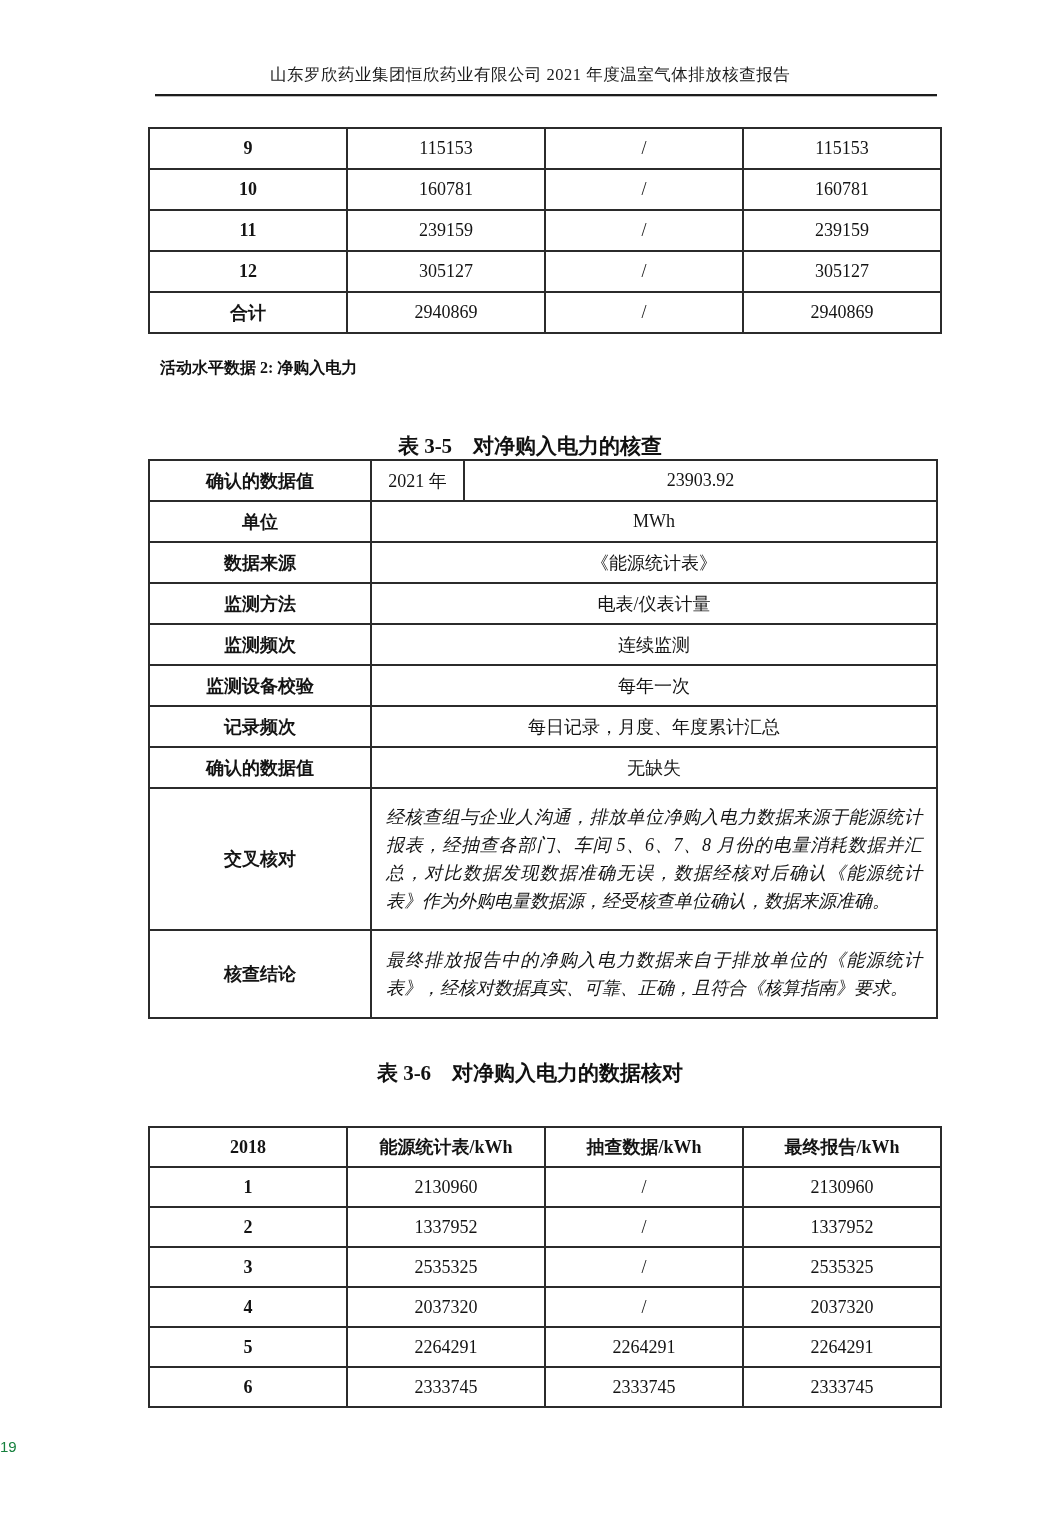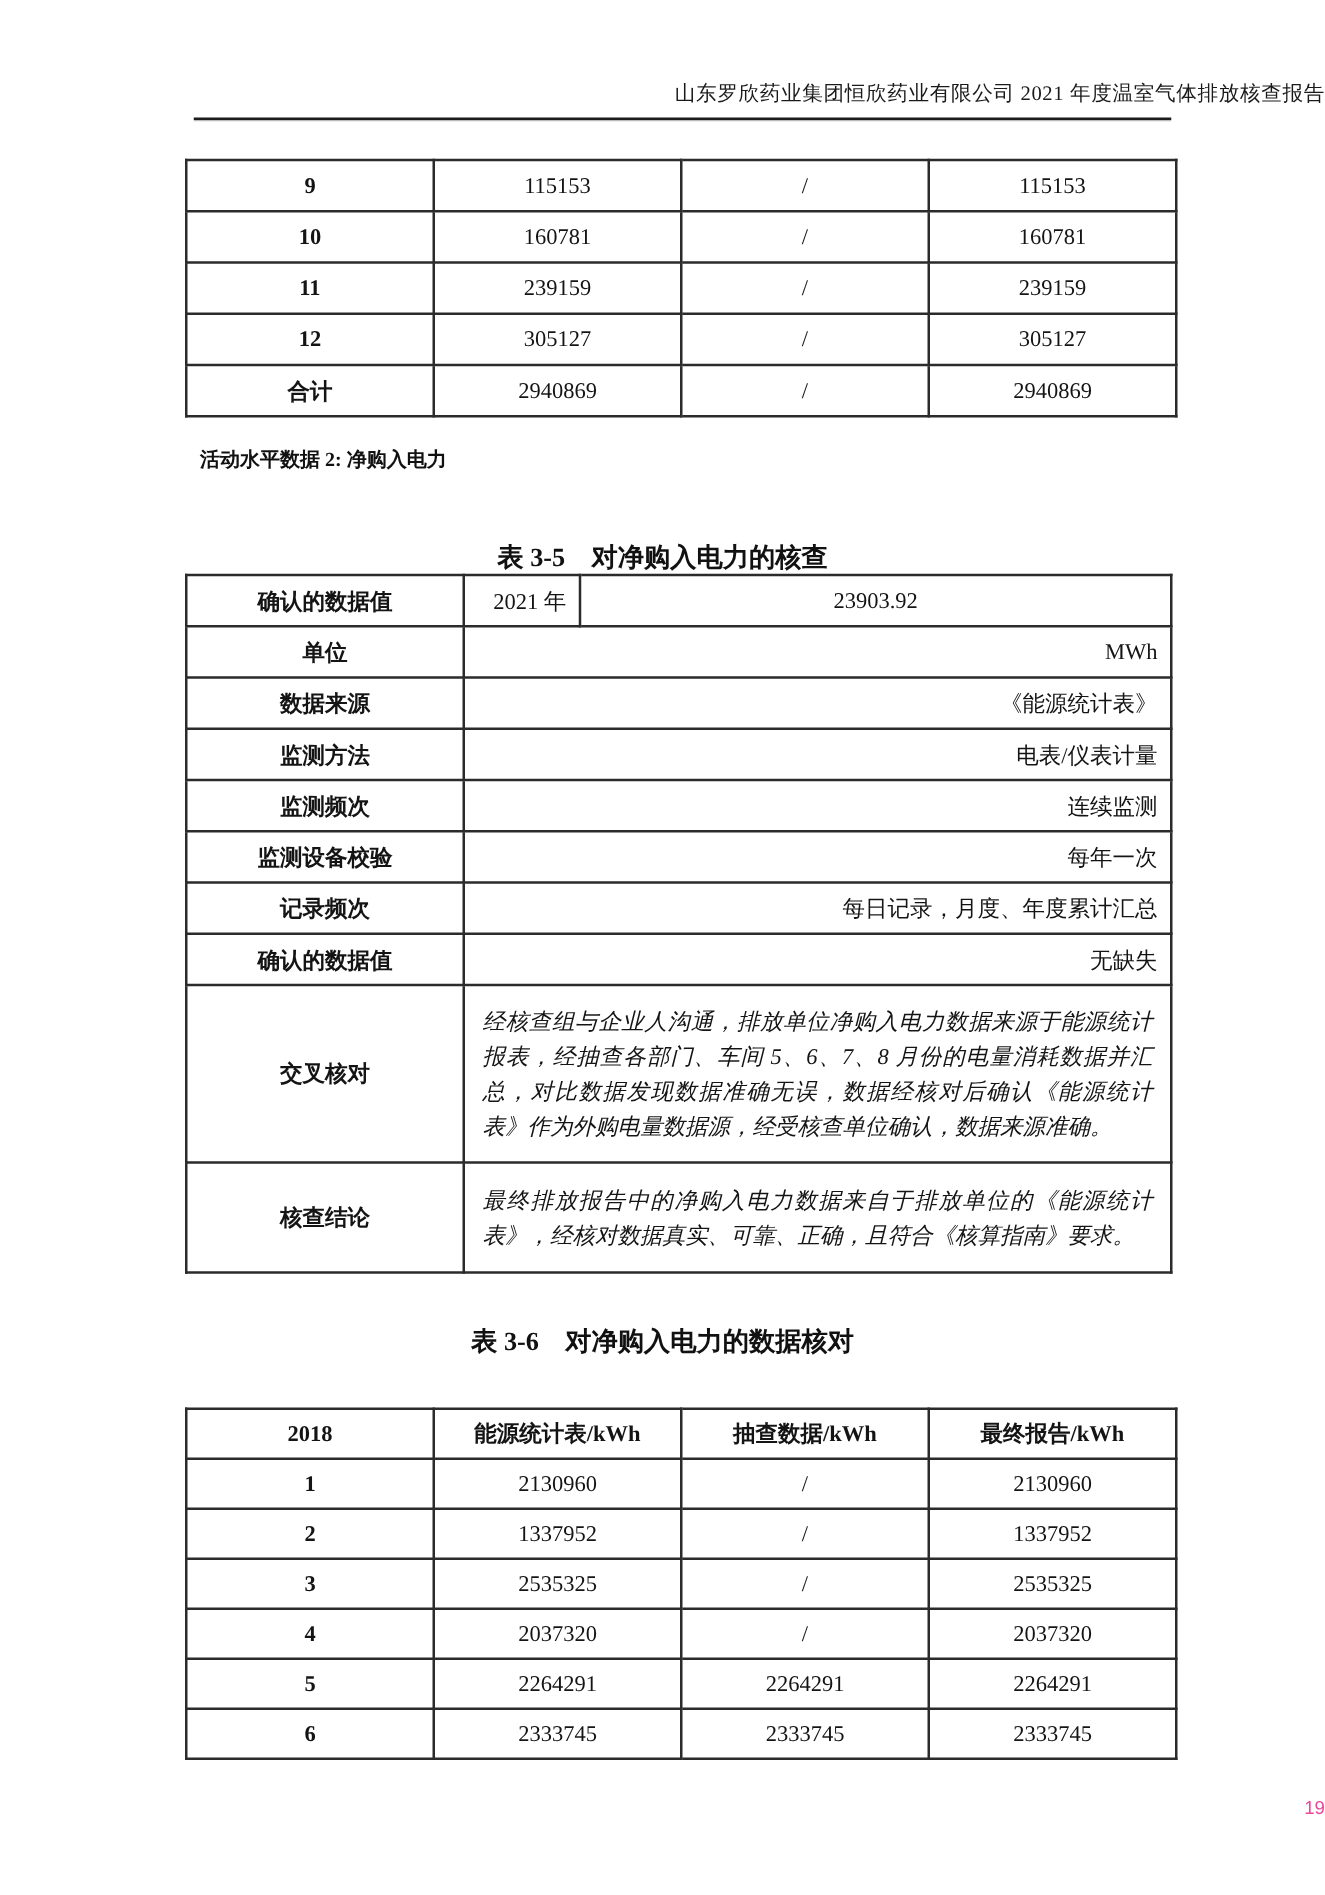--- a/index.html
+++ b/index.html
@@ -16,21 +16,21 @@
     font-family: "Liberation Serif", "DejaVu Serif", serif;
     overflow: hidden;
   }
 
   
   .header-title {
     position: absolute;
     top: 64px;
     left: 0;
     width: 100%;
-    text-align: right;
+    text-align: center;
     font-size: 16.5px;
     letter-spacing: 0.5px;
     color: #1a1a1a;
   }
   .header-rule {
     position: absolute;
     top: 94px;
     left: 155px;
     width: 782px;
     height: 0;
@@ -49,21 +49,21 @@
   table.tbl td, table.tbl th {
     border: 2px solid #2b2b2b;
     text-align: center;
     vertical-align: middle;
     padding: 2px 10px;
     font-weight: normal;
     overflow: hidden;
   }
   table.tbl .b { font-weight: bold; }
   table.tbl td.left {
-    text-align: right;
+    text-align: center;
   }
   table.tbl td.just {
     text-align: justify;
     text-justify: inter-ideograph;
     padding: 8px 14px;
     line-height: 28px;
     font-style: italic;
   }
 
   
@@ -100,24 +100,24 @@
   
   .t36 { left: 148px; top: 1126px; width: 794px; }
   .t36 tr { height: 40px; }
 
   
   .page-number {
     position: absolute;
     top: 1438px;
     left: 0;
     width: 100%;
-    text-align: right;
+    text-align: left;
     font-size: 15px;
     font-family: "Liberation Sans", "DejaVu Sans", sans-serif;
-    color: #ec4899;
+    color: #15803d;
   }
 </style>
 </head>
 <body>
 
 <div class="page">
 
   <div class="header-title">山东罗欣药业集团恒欣药业有限公司 2021 年度温室气体排放核查报告</div>
   <div class="header-rule"></div>
 

